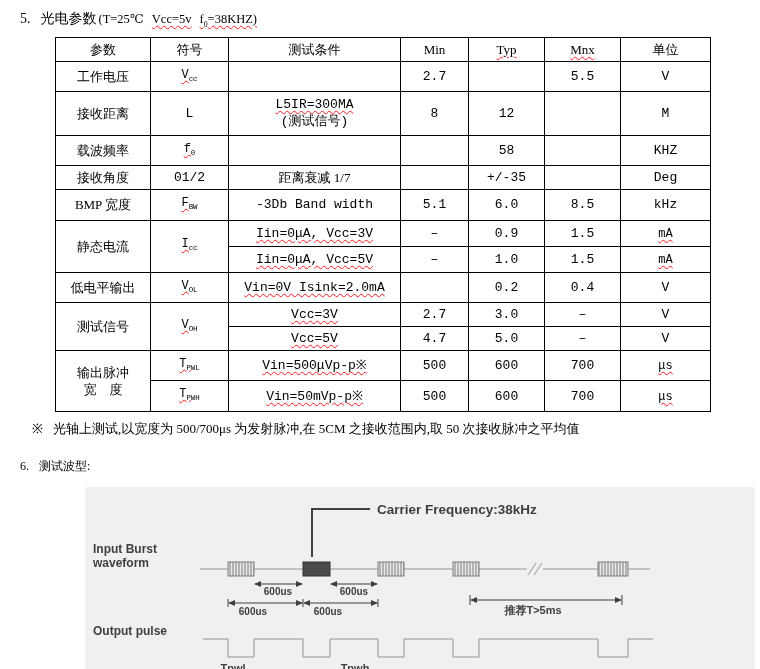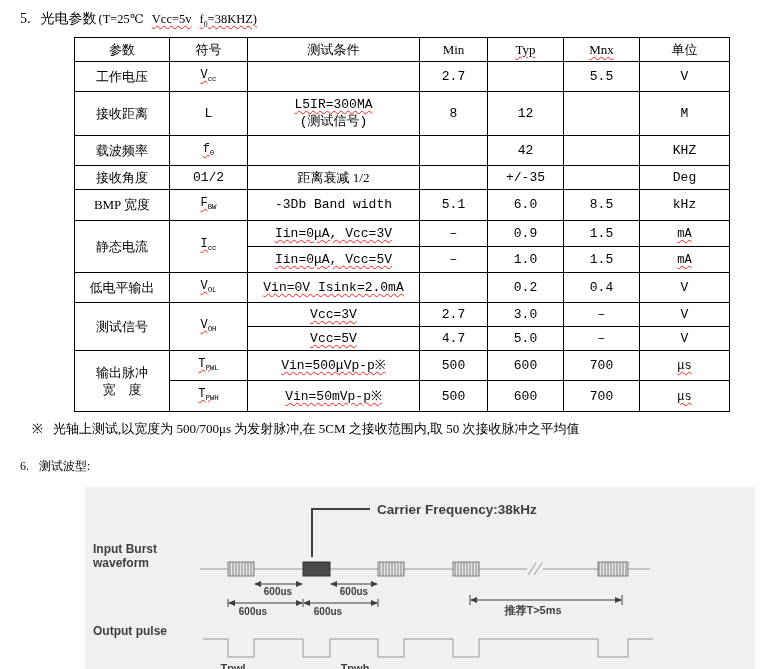--- a/index.html
+++ b/index.html
@@ -8,21 +8,21 @@
 
   .h5 { margin: 10px 0 0 20px; font-size: 14px; }
   .h5 .cond { font-size: 12.5px; margin-left: 2px; }
   .h5 .cond > span { margin-right: 8px; }
   .hnum { margin-right: 10px; }
 
   .sq { text-decoration: underline; text-decoration-style: wavy; text-decoration-color: #ff1a1a; text-decoration-thickness: 1px; text-underline-offset: 2px; }
 
   sub { font-size: 0.62em; }
 
-  table.params { border-collapse: collapse; margin: 8px 0 0 74px; table-layout: fixed; width: 655px; }
+  table.params { border-collapse: collapse; margin: 8px 0 0 55px; table-layout: fixed; width: 655px; }
   table.params td, table.params th { border: 1px solid #000; font-weight: normal; text-align: center; vertical-align: middle; font-size: 13px; padding: 3px 2px; line-height: 17px; height: 24px; }
   .mono { font-family: "Liberation Mono", "DejaVu Sans Mono", monospace; font-size: 12px; }
   .cond-cell { font-family: "Liberation Mono", "DejaVu Sans Mono", monospace; font-size: 12px; }
 
   .note { margin: 7px 0 16px 32px; font-size: 13px; }
   .note .marker { margin-right: 10px; }
 
   .h6 { margin: 20px 12px 0 20px; font-size: 12px; }
 
   .diagram { position: relative; width: 670px; height: 204px; margin: 12px 0 0 85px; background: #f1f0ef; }
@@ -83,29 +83,29 @@
       <td class="mono">12</td>
       <td></td>
       <td class="mono">M</td>
     </tr>
 
     <tr>
       <td>载波频率</td>
       <td><span class="sq mono"><span>f</span><sub>0</sub></span></td>
       <td></td>
       <td></td>
-      <td class="mono">42</td>
+      <td class="mono">58</td>
       <td></td>
       <td class="mono">KHZ</td>
     </tr>
 
     <tr>
       <td>接收角度</td>
       <td class="mono">01/2</td>
-      <td>距离衰减 1/2</td>
+      <td>距离衰减 1/7</td>
       <td></td>
       <td class="mono">+/-35</td>
       <td></td>
       <td class="mono">Deg</td>
     </tr>
 
     <tr>
       <td>BMP 宽度</td>
       <td><span class="sq mono"><span>F</span><sub>BW</sub></span></td>
       <td class="cond-cell">-3Db Band width</td>

